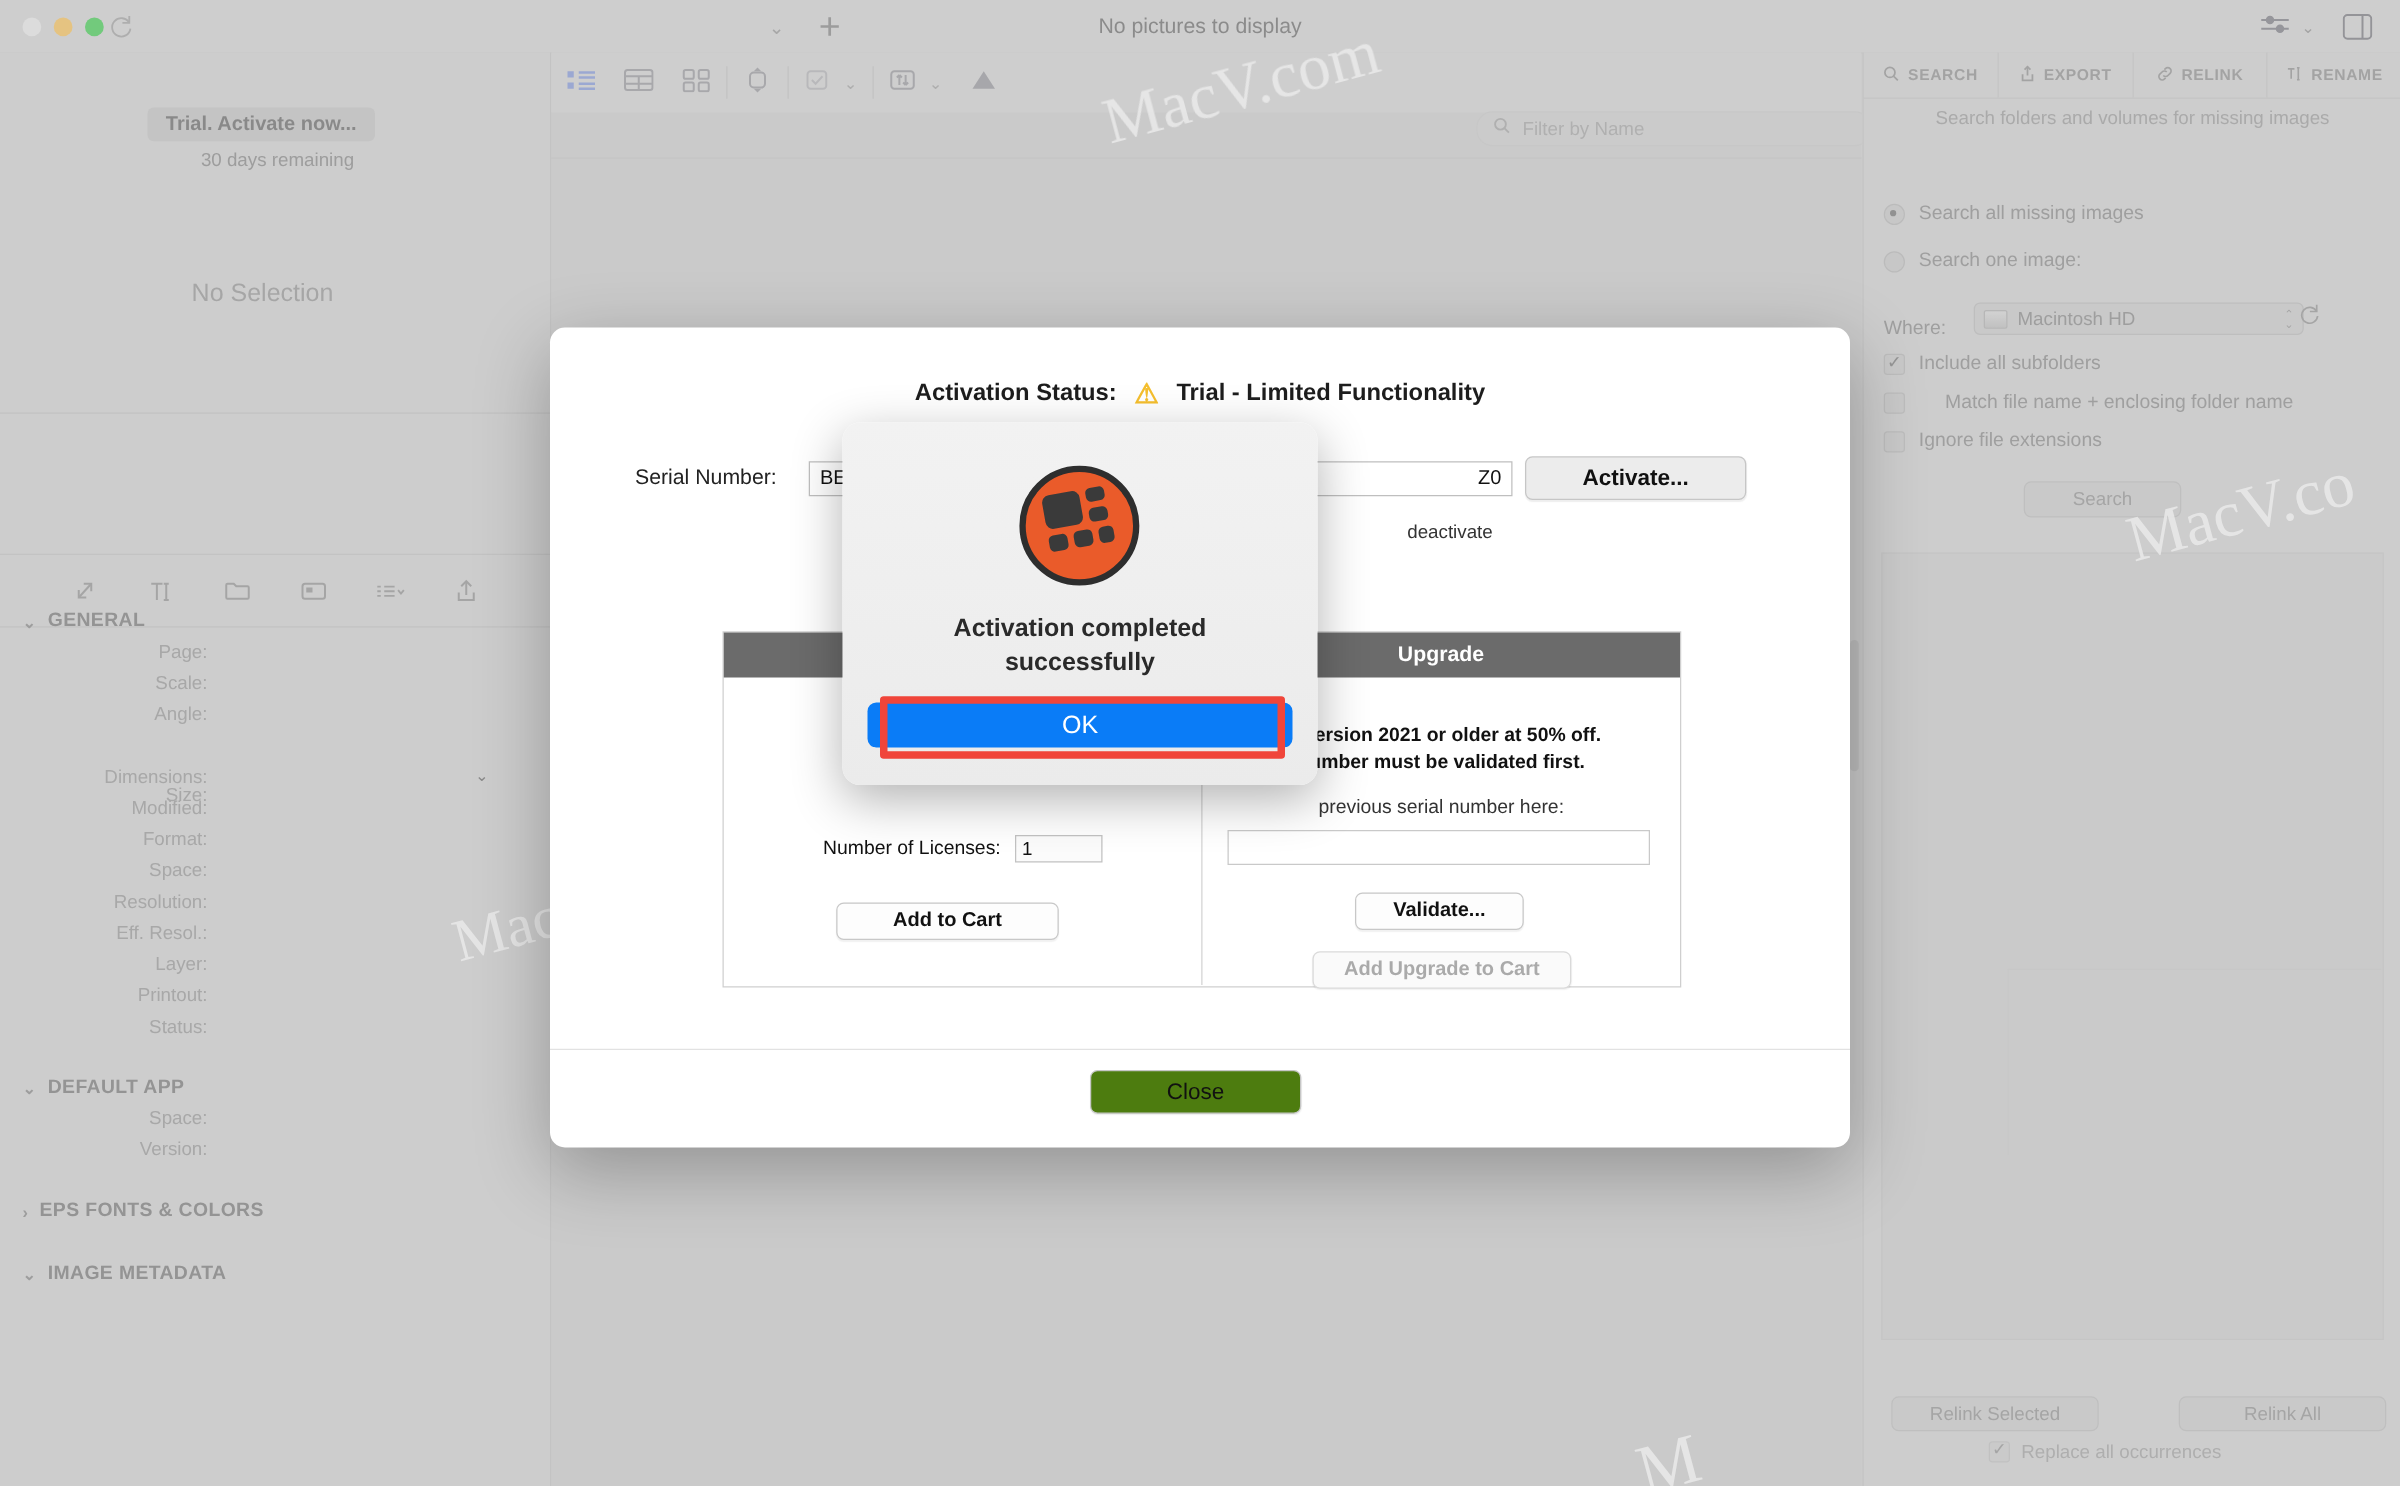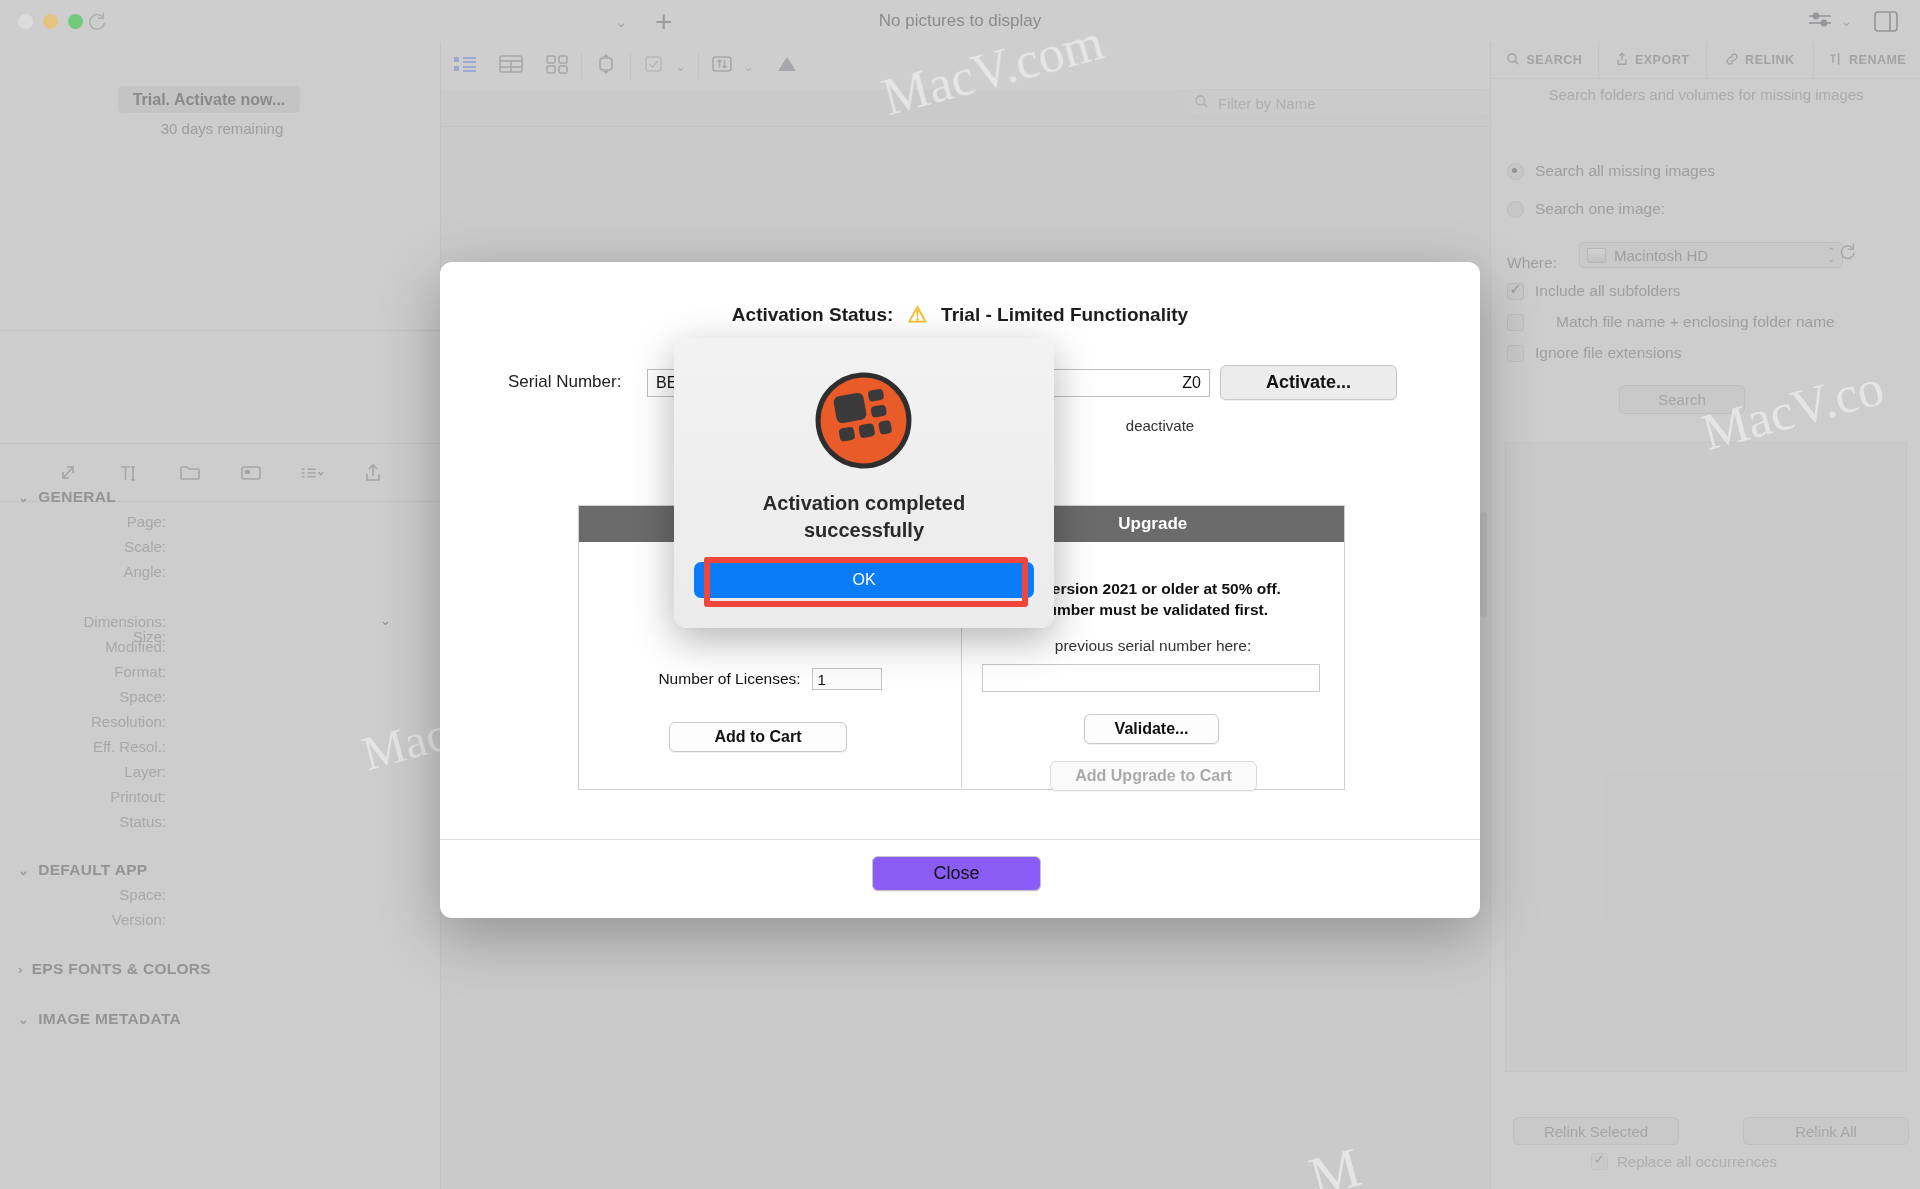--- a/index.html
+++ b/index.html
@@ -207,41 +207,41 @@
     box-shadow: 0 1px 1px rgba(0,0,0,0.06);
   }
   .add-cart { position: absolute; left: 90px; top: 180px; width: 176px; height: 28px; }
   .serial-here { position: absolute; left: 0; top: 95px; width: 100%; text-align: center; font-size: 15.5px; color: #333; }
   .prev-input { position: absolute; left: 20px; top: 122px; width: 336px; height: 26px; border: 1px solid #c9c9c9; background: #fff; }
   .validate { position: absolute; left: 122px; top: 172px; width: 133px; height: 28px; }
   .add-upg { position: absolute; left: 88px; top: 219px; width: 205px; height: 28px; color: #aaa; border-color: #dadada; background: #fafafa; }
   .sheet-footer { position: absolute; left: 0; bottom: 0; width: 1040px; height: 78px; border-top: 1px solid #e2e2e2; }
   .close-btn {
     position: absolute; left: 432px; top: 16px; width: 167px; height: 33px;
-    background: #8b5cf6; border: 1px solid #c6c6c6; border-radius: 6px;
+    background: #4d7c0f; border: 1px solid #c6c6c6; border-radius: 6px;
     font-size: 18px; color: #111; display: flex; align-items: center; justify-content: center;
     box-shadow: 0 1px 1px rgba(0,0,0,0.07);
   }
 
   
   .alert {
     position: absolute; left: 674px; top: 338px; width: 380px; height: 290px;
     background: linear-gradient(#f2f2f2, #ebebeb);
     border-radius: 14px; box-shadow: 0 12px 40px rgba(0,0,0,0.30);
   }
   .app-icon { position: absolute; left: 139px; top: 32px; width: 101px; height: 101px; }
   .alert-msg {
     position: absolute; left: 0; top: 152px; width: 380px; text-align: center;
     font-size: 20px; font-weight: bold; color: #2a2a2a; line-height: 27px;
   }
   .ok-wrap { position: absolute; left: 20px; top: 224px; width: 340px; height: 36px; }
   .ok-btn {
     position: absolute; left: 0; top: 0; width: 340px; height: 36px;
     background: #0a7cf7; border-radius: 7px;
-    color: #fff; font-size: 16px;
+    color: #fff; font-size: 20px;
     display: flex; align-items: center; justify-content: center;
   }
   .ok-hl {
     position: absolute; left: 10px; top: -5px; width: 312px; height: 38px;
     border: 6px solid #f0453a; border-radius: 3px; pointer-events: none;
   }
 </style>
 </head>
 <body>
 
@@ -279,20 +279,21 @@
             <rect x="1" y="1" width="22" height="19" rx="3"></rect>
               <line x1="16" y1="1" x2="16" y2="20"></line>
           </svg>
         </span>
       </div>
     </div>
 
     <div class="left-panel">
       <div class="trial-btn">Trial. Activate now...</div>
       <div class="trial-days">30 days remaining</div>
+      <div class="no-selection">No Selection</div>
 
       <div class="lp-divider" style="top:288px;"></div>
       <div class="lp-divider" style="top:401px;"></div>
       <div class="lp-divider" style="top:459px;"></div>
 
       <div class="lp-toolbar">
         <span class="ic">
           <svg viewBox="0 0 22 22" width="22" height="22" fill="none" stroke="currentColor" stroke-width="1.6">
               <path d="M16 5 L6 16"></path>
               <path d="M6 10v6h6"></path>

